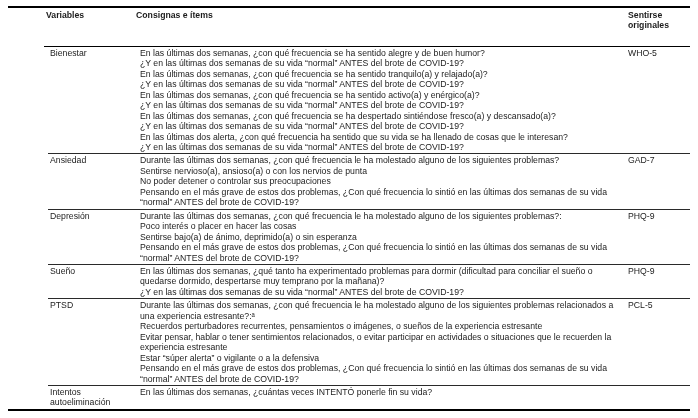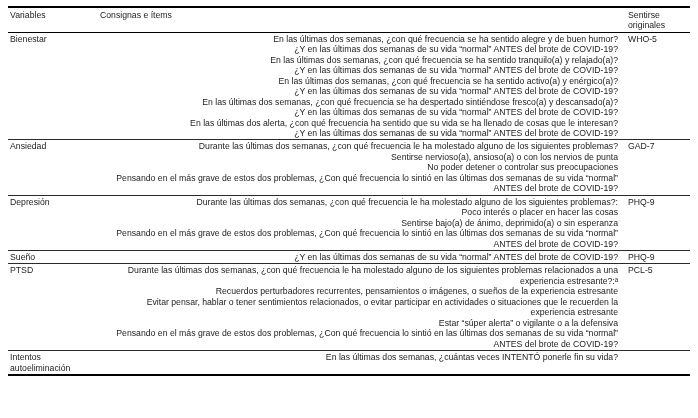--- a/index.html
+++ b/index.html
@@ -21,48 +21,49 @@
     border-top: 2px solid #000;
     border-bottom: 2px solid #000;
     font-size: 8.7px;
     line-height: 10.45px;
   }
   .row {
     display: flex;
     align-items: flex-start;
   }
   .header-row {
-    font-weight: normal;
+    font-weight: bold;
     border-bottom: 1.6px solid #000;
-    padding: 2px 0 1px 0;
+    padding: 2px 0 15px 0;
+    margin-left: 36px;
   }
   .section-row {
     border-bottom: 1px solid #2a2a2a;
     padding: 1px 0;
+    margin-left: 40px;
   }
   .section-row:last-child {
     border-bottom: none;
   }
   .col-var {
     width: 86px;
     flex: none;
     padding: 0 4px 0 2px;
   }
   .col-items {
     flex: 1;
     padding: 0 8px 0 0;
   }
   .col-scale {
     width: 62px;
     flex: none;
     padding: 0 0 0 2px;
   }
   .item {
     white-space: normal;
-    text-align: right;
   }
 </style>
 </head>
 <body>
 
 <div class="scales-table">
   <div class="row header-row">
     <div class="col-var">Variables</div>
     <div class="col-items">Consignas e ítems</div>
     <div class="col-scale">Sentirse originales</div>
@@ -103,20 +104,21 @@
           <div class="item">Poco interés o placer en hacer las cosas</div>
           <div class="item">Sentirse bajo(a) de ánimo, deprimido(a) o sin esperanza</div>
           <div class="item">Pensando en el más grave de estos dos problemas, ¿Con qué frecuencia lo sintió en las últimas dos semanas de su vida “normal” ANTES del brote de COVID-19?</div>
         </div>
     <div class="col-scale">PHQ-9</div>
   </div>
 
   <div class="row section-row">
     <div class="col-var">Sueño</div>
     <div class="col-items">
+          <div class="item">En las últimas dos semanas, ¿qué tanto ha experimentado problemas para dormir (dificultad para conciliar el sueño o quedarse dormido, despertarse muy temprano por la mañana)?</div>
           <div class="item">¿Y en las últimas dos semanas de su vida “normal” ANTES del brote de COVID-19?</div>
         </div>
     <div class="col-scale">PHQ-9</div>
   </div>
 
   <div class="row section-row">
     <div class="col-var">PTSD</div>
     <div class="col-items">
           <div class="item">Durante las últimas dos semanas, ¿con qué frecuencia le ha molestado alguno de los siguientes problemas relacionados a una experiencia estresante?:ᵃ</div>
           <div class="item">Recuerdos perturbadores recurrentes, pensamientos o imágenes, o sueños de la experiencia estresante</div>

